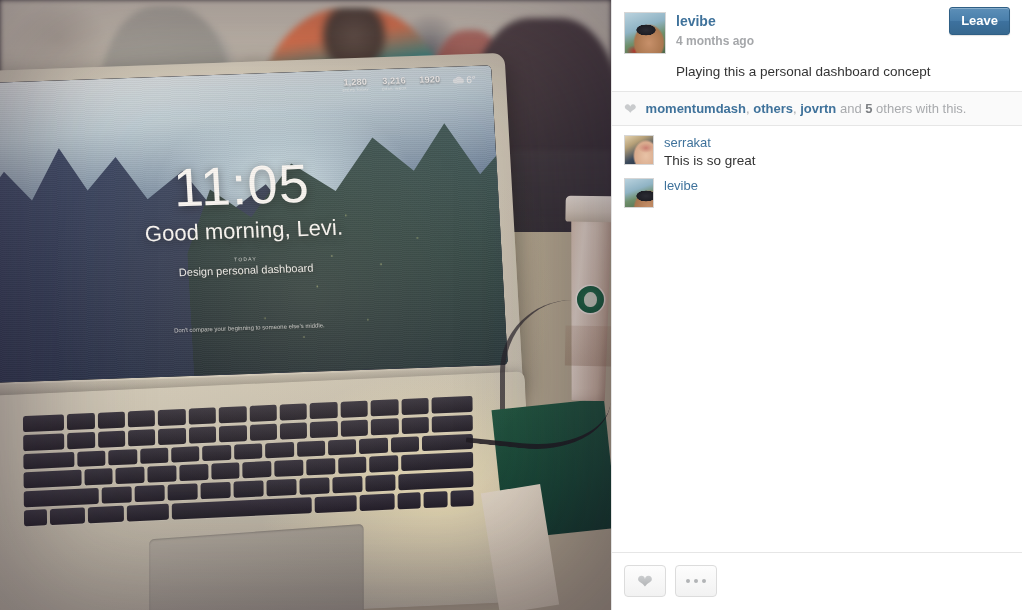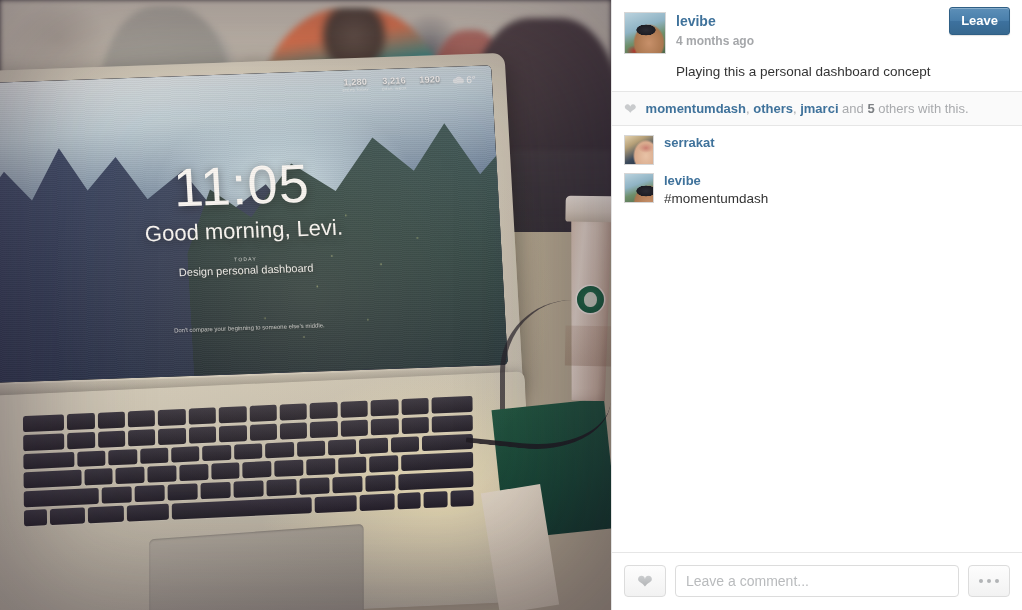--- a/index.html
+++ b/index.html
@@ -353,21 +353,21 @@
   }
   .heart-sm { color: #c9cbcd; font-size: 15px; line-height: 1; }
   .likers { color: #a8aaad; }
   .likers b { color: #3f729b; font-weight: bold; }
   .likers .cnt { color: #7d8084; font-weight: bold; }
 
   .comments { flex: 1 1 auto; overflow: hidden; padding: 9px 12px 0 12px; background: #fff; }
   .comment { display: flex; gap: 10px; margin-bottom: 8px; }
   .c-avatar { width: 30px; height: 30px; flex: 0 0 30px; border: 1px solid #d6d6d6; }
   .c-body { flex: 1 1 auto; min-width: 0; padding-top: 0px; }
-  .c-user { font-size: 13px; font-weight: bold; color: #3f729b; text-decoration: none; display: block; line-height: 15px; }
+  .c-user { font-size: 13px; font-weight: normal; color: #3f729b; text-decoration: none; display: block; line-height: 15px; }
   .c-text { font-size: 13.5px; color: #333; line-height: 18px; margin-top: 2px; }
 
   .compose {
     border-top: 1px solid #e6e6e6;
     padding: 12px 12px 13px 12px;
     display: flex; align-items: center; gap: 9px;
     background: #fff;
   }
   .like-btn {
     width: 42px; height: 32px;
@@ -576,45 +576,44 @@
           <span class="timeago">4 months ago</span>
         </div>
       </div>
       <div class="caption">Playing this a personal dashboard concept</div>
       <button class="follow-btn">Leave</button>
     </div>
 
     <div class="likes-bar">
       <span class="heart-sm">❤</span>
       <span class="likers">
-        <b>momentumdash</b><span>, </span><b>others</b><span>, </span><b>jmarci</b><span> and </span><span class="cnt">5</span><span> others with this.</span>
+        <b>momentumdash</b><span>, </span><b>others</b><span>, </span><b>jovrtn</b><span> and </span><span class="cnt">5</span><span> others with this.</span>
       </span>
     </div>
 
     <div class="comments">
       <div class="comment">
         <div class="c-avatar av-serrakat"></div>
         <div class="c-body">
           <a class="c-user" href="#">serrakat</a>
+          <div class="c-text">This is so great</div>
         </div>
       </div>
       <div class="comment">
         <div class="c-avatar av-levibe"></div>
         <div class="c-body">
           <a class="c-user" href="#">levibe</a>
-          <div class="c-text">#momentumdash</div>
         </div>
       </div>
     </div>
 
     <div class="compose">
       <button class="like-btn">
         <span class="heart-big">❤</span>
       </button>
-      <input class="comment-input" type="text" placeholder="Leave a comment..." style="">
       <button class="more-btn">
         <span class="dot"></span>
         <span class="dot"></span>
         <span class="dot"></span>
       </button>
     </div>
 
   </div>
 </div>
 

